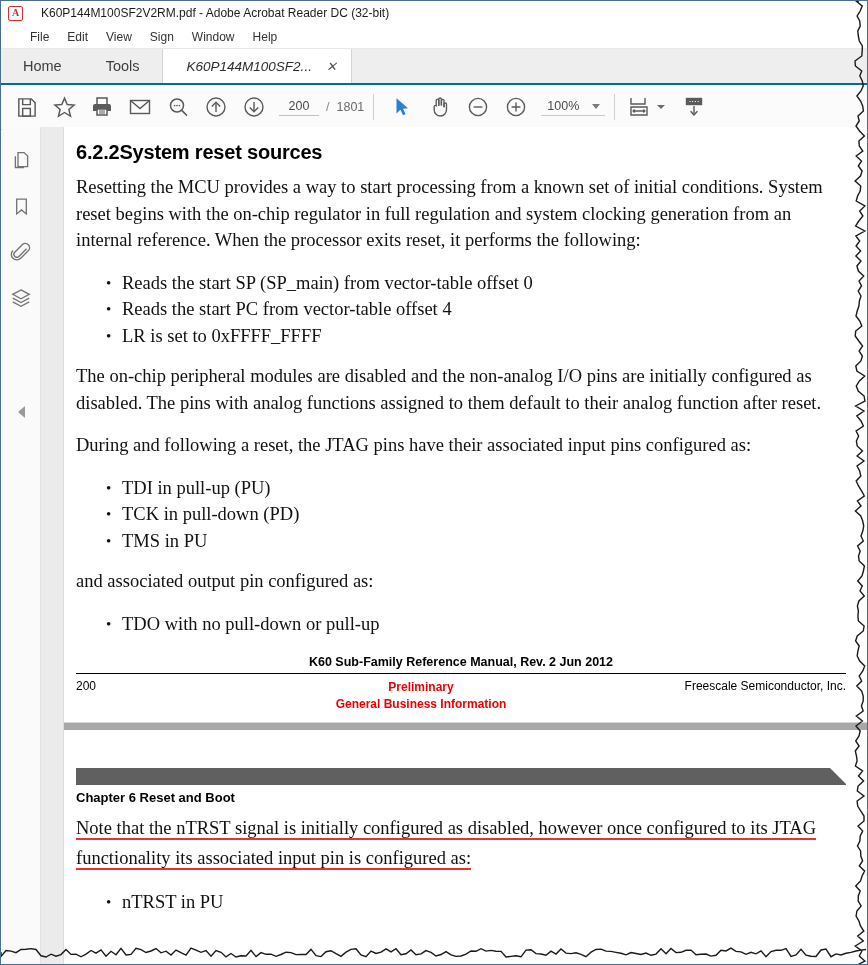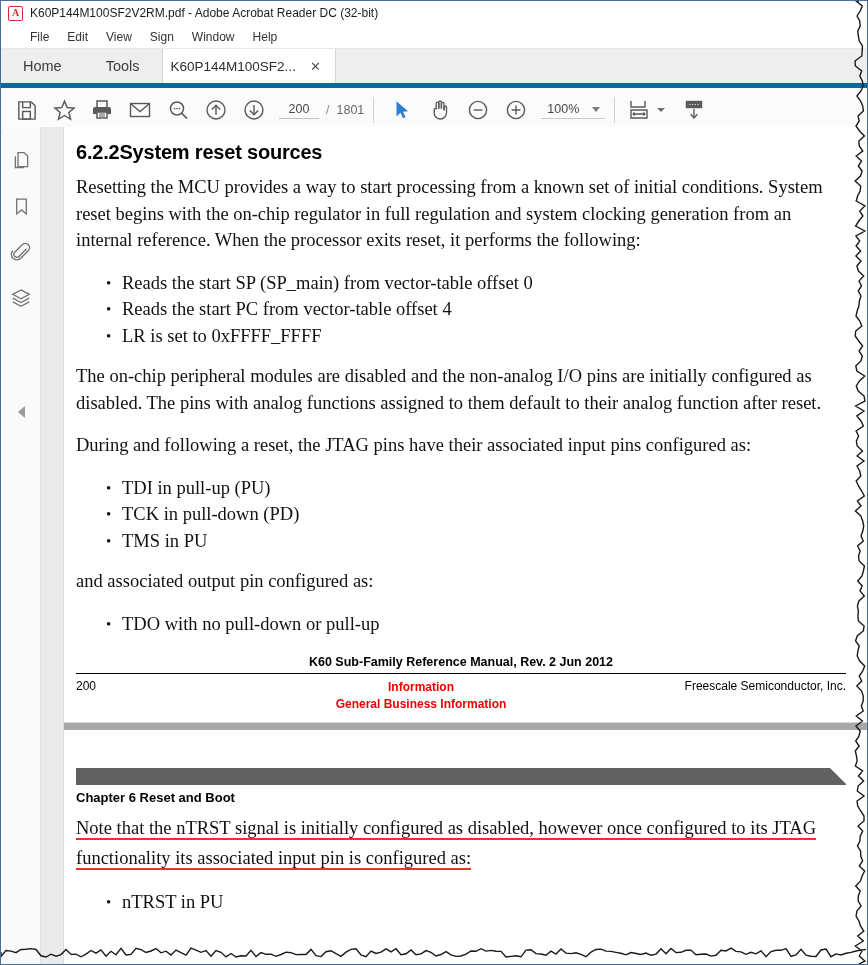--- a/index.html
+++ b/index.html
@@ -42,20 +42,21 @@
     font-weight: bold;
     font-family: "Liberation Serif", serif;
     margin-right: 7px;
     line-height: 1;
     box-sizing: border-box;
   }
   #title-text {
     font-size: 12px;
     color: #1c1c1c;
     white-space: nowrap;
+    margin-left: 11px;
   }
 
   
   #menubar {
     height: 22px;
     background: #ffffff;
     display: flex;
     align-items: center;
     padding-left: 20px;
     border-bottom: 1px solid #e8e8e8;
@@ -67,39 +68,40 @@
     cursor: default;
     white-space: nowrap;
   }
 
   
   #tabstrip {
     height: 34px;
     background: #eeeeee;
     display: flex;
     align-items: stretch;
-    border-bottom: 5px solid #0369a1;
+    border-bottom: 2px solid #0369a1;
     position: relative;
   }
   .toptab {
     display: flex; align-items: center;
     padding: 0 22px;
     font-size: 14.5px;
     color: #3c3c3c;
     background: #eeeeee;
     cursor: default;
     white-space: nowrap;
   }
   .toptab.doc {
     background: #ffffff;
     border-left: 1px solid #d4d4d4;
     border-right: 1px solid #d4d4d4;
-    padding: 0 14px 0 8px;
+    padding: 0 14px 0 24px;
     color: #2e2e2e;
     font-size: 13.5px;
+    font-style: italic;
   }
   .tab-close {
     margin-left: 14px;
     font-size: 13px;
     color: #555;
     cursor: pointer;
     line-height: 1;
   }
 
   
@@ -562,21 +564,21 @@
 
         <ul class="bullets">
           <li>TDO with no pull-down or pull-up</li>
         </ul>
 
         <div id="pagefooter">
           <div id="footer-manual">K60 Sub-Family Reference Manual, Rev. 2 Jun 2012</div>
           <div id="footer-row">
             <div id="footer-left">200</div>
             <div id="footer-center">
-              <div>Information</div>
+              <div>Preliminary</div>
               <div>General Business Information</div>
             </div>
             <div id="footer-right">Freescale Semiconductor, Inc.</div>
           </div>
         </div>
 
         <div id="pagebreak-bar"></div>
         <div id="pagebreak-gap"></div>
 
         <div id="chapter-banner"></div>

